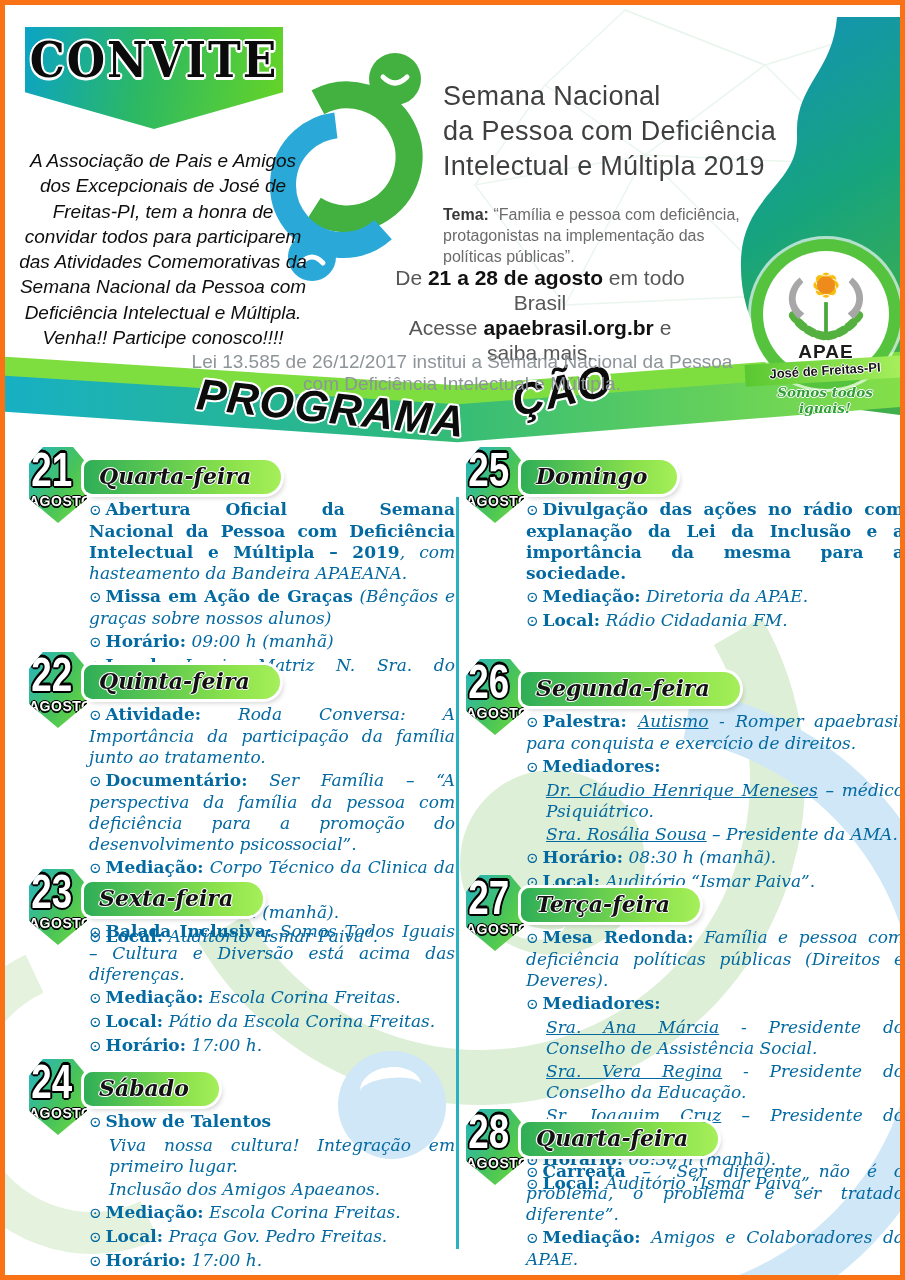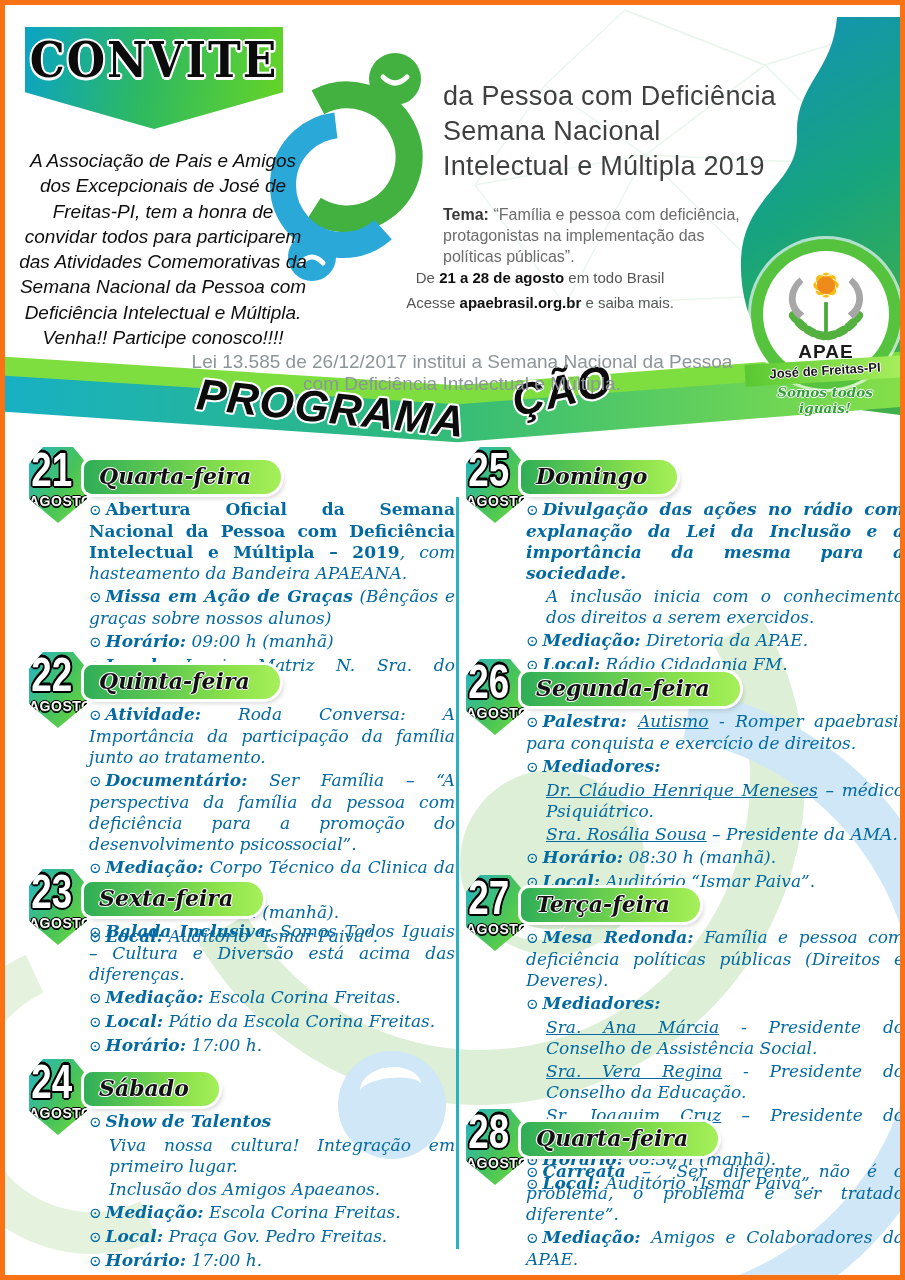--- a/index.html
+++ b/index.html
@@ -37,21 +37,21 @@
   .invite-text{left:12px;top:124px;width:292px;z-index:3;text-align:center;font-style:italic;
     font-size:19px;line-height:1.33;color:#0e0e0e;}
 
   
   .center-logo{left:250px;top:40px;width:190px;height:248px;z-index:2;}
 
   
   .main-title{left:438px;top:74px;z-index:3;font-size:27px;line-height:35px;color:#3f3f3f;letter-spacing:.3px;}
   .tema{left:438px;top:183px;width:312px;z-index:3;font-size:16px;line-height:21px;color:#6b6b6b;}
   .tema b{color:#383838;margin-top:40px;}
-  .dates{left:385px;top:260px;width:300px;z-index:3;text-align:center;font-size:15px;color:#565656;line-height:25px;}
+  .dates{left:385px;top:260px;width:300px;z-index:3;text-align:center;font-size:21px;color:#565656;line-height:25px;}
   .dates b{color:#111;}
   .lei{left:182px;top:327px;width:550px;z-index:3;text-align:center;font-size:19px;color:var(--lei_gray);}
 
   
   .apae-ring{left:758px;top:246px;width:126px;height:126px;border-radius:50%;background:#fff;
     box-shadow:0 0 0 12px #55c33d,0 0 0 15px rgba(255,255,255,.65);z-index:4;}
   .apae-flower{left:768px;top:250px;width:106px;height:98px;z-index:5;}
   .apae-name{left:756px;top:336px;width:130px;z-index:6;text-align:center;font-weight:bold;font-size:19px;
     letter-spacing:1px;color:#1c1c1c;text-shadow:-1px 0 #fff,1px 0 #fff,0 -1px #fff,0 1px #fff;}
   .apae-band{left:740px;top:355px;width:160px;height:22px;z-index:5;transform:rotate(-3.5deg);
@@ -90,21 +90,21 @@
     background:linear-gradient(90deg,#2fae57,#8ce24b 75%,#a5ef5a);
     box-shadow:0 0 0 3px #fff,3px 4px 5px rgba(0,0,0,.18);}
   .pill span{font-family:"DejaVu Serif",serif;font-style:italic;font-weight:bold;font-size:22px;line-height:30px;color:#121212;
     text-shadow:-1.2px 0 #fff,1.2px 0 #fff,0 -1.2px #fff,0 1.2px #fff;margin-top:20px;}
   .events{padding:54px 2px 0 62px;}
   .item{margin:0 0 2px;font-family:"DejaVu Serif",serif;font-size:17px;line-height:21px;
     text-align:justify;color:#0369a1;}
   .item.sub{padding-left:20px;}
   .bullet{font-size:15px;margin-right:4px;font-style:normal;}
   .s-b{font-weight:bold;}
-  .s-bi{font-weight:bold;font-style:italic;margin-top:40px;}
+  .s-bi{font-weight:bold;margin-top:40px;}
   .s-i{font-style:italic;}
   .s-iu{font-style:italic;text-decoration:underline;}
 </style>
 </head>
 <body>
 
 <div class="page">
 
   <svg class="abs mesh" viewBox="0 0 485 360">
     <g stroke="#d9efe0" stroke-width="1.5" fill="none">
@@ -148,22 +148,22 @@
   <svg class="abs center-logo" viewBox="0 0 190 248">
     <circle cx="92" cy="112" r="62" fill="none" stroke="#43b13f" stroke-width="27" stroke-dasharray="260 130" transform="rotate(-118 92 112)"></circle>
     <circle cx="88" cy="140" r="60" fill="none" stroke="#2aa9d8" stroke-width="26" stroke-dasharray="225 152" transform="rotate(48 88 140)"></circle>
     <circle cx="140" cy="34" r="26" fill="#43b13f"></circle>
     <path d="M128 32 Q140 44 152 32" stroke="#fff" stroke-width="5" fill="none" stroke-linecap="round"></path>
     <circle cx="57" cy="212" r="24" fill="#2aa9d8"></circle>
     <path d="M46 218 Q57 206 68 218" stroke="#fff" stroke-width="5" fill="none" stroke-linecap="round"></path>
   </svg>
 
   <div class="abs main-title">
+    <div>Semana Nacional</div>
     <div>da Pessoa com Deficiência</div>
-    <div>Semana Nacional</div>
     <div>Intelectual e Múltipla 2019</div>
   </div>
   <p class="abs tema">
     <b>Tema:</b>
     <span>“Família e pessoa com deficiência, protagonistas na implementação das políticas públicas”.</span>
   </p>
   <div class="abs dates">
     <div>
       <span>De</span>
       <b>21 a 28 de agosto</b>
@@ -265,21 +265,20 @@
     </div>
   <div class="abs col" id="col-right">
       <section class="day" style="top: 0px;">
         <div class="badge">
           <div class="num">25</div>
           <div class="month">AGOSTO</div>
         </div>
         <div class="pill"><span>Domingo</span></div>
         <div class="events">
           <p class="item"><span class="bullet">⊙</span><span class="s-bi">Divulgação das ações no rádio com explanação da Lei da Inclusão e a importância da mesma para a sociedade.</span></p>
-          <p class="item sub"><span class="s-i">A inclusão inicia com o conhecimento dos direitos a serem exercidos.</span></p>
           <p class="item"><span class="bullet">⊙</span><span class="s-bi">Mediação:</span><span class="s-i"> Diretoria da APAE.</span></p>
           <p class="item"><span class="bullet">⊙</span><span class="s-bi">Local:</span><span class="s-i"> Rádio Cidadania FM.</span></p>
         </div>
       </section>
       <section class="day" style="top: 212px;">
         <div class="badge">
           <div class="num">26</div>
           <div class="month">AGOSTO</div>
         </div>
         <div class="pill"><span>Segunda-feira</span></div>

